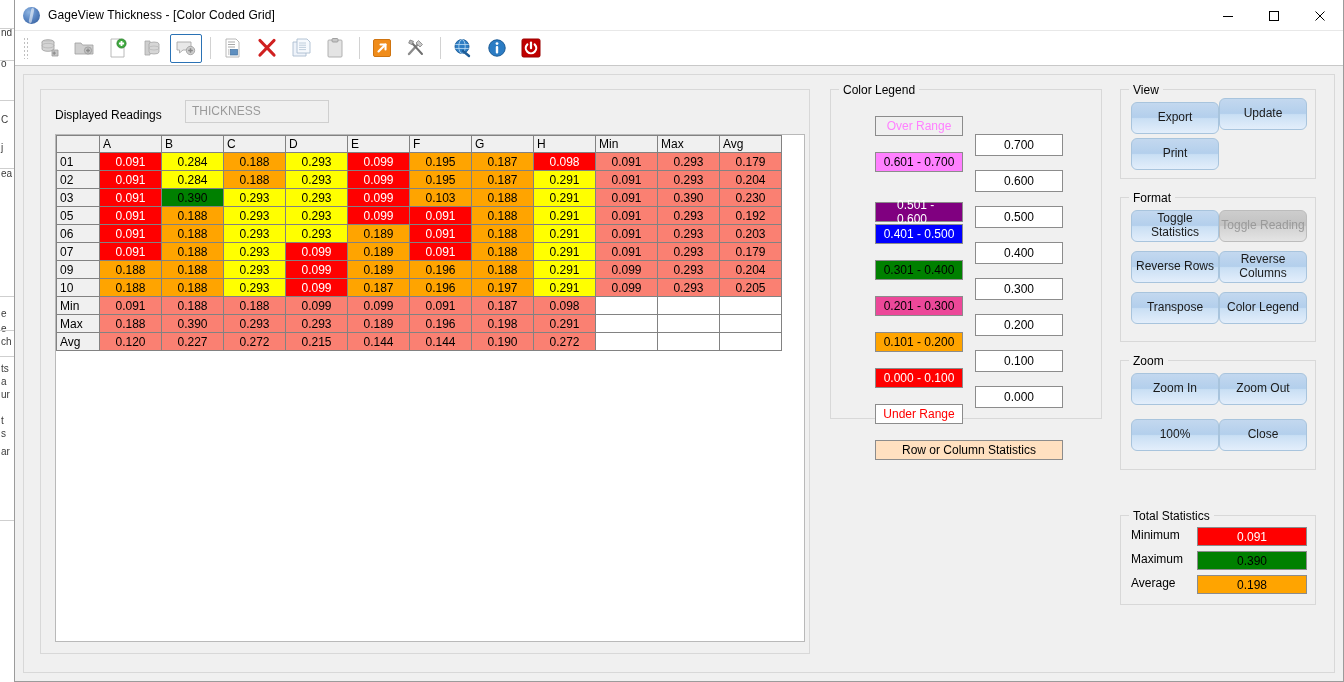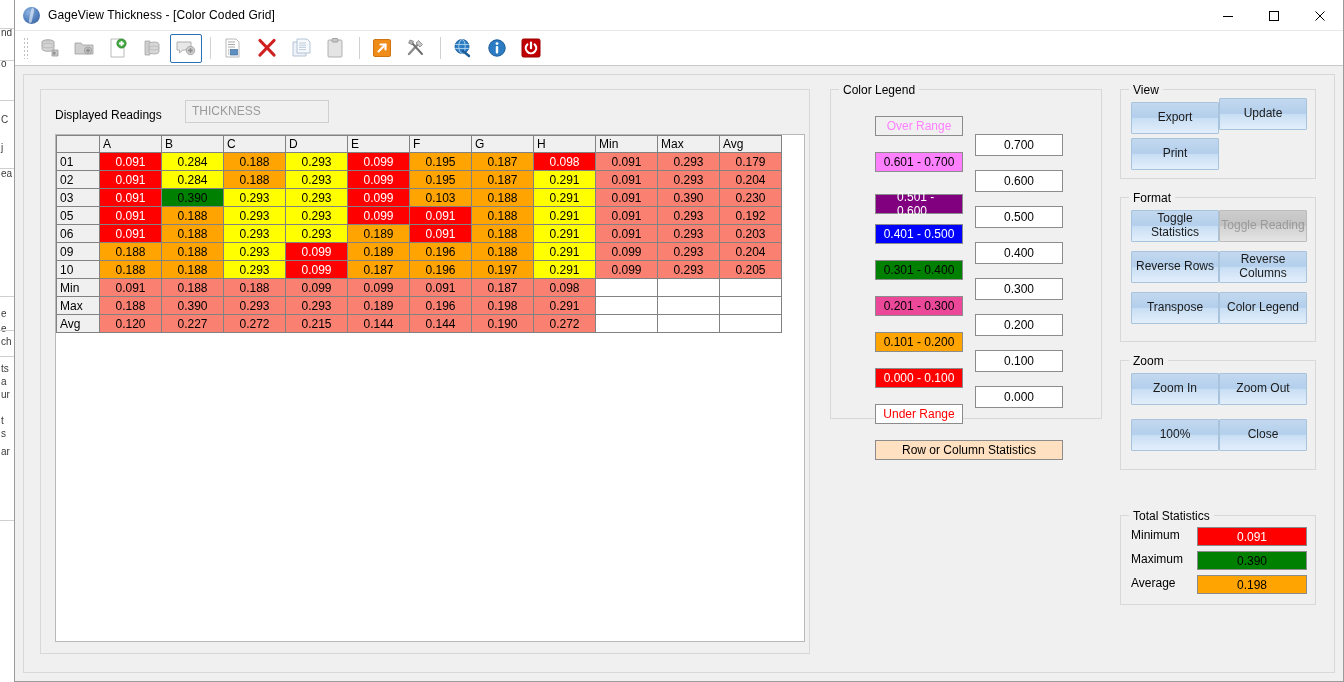--- a/index.html
+++ b/index.html
@@ -195,21 +195,21 @@
   }
 
   
   #view-group   { left: 1096px; top: 14px;  width: 196px; height: 90px; }
   #format-group { left: 1096px; top: 122px; width: 196px; height: 145px; }
   #zoom-group   { left: 1096px; top: 285px; width: 196px; height: 110px; }
   #stats-group  { left: 1096px; top: 440px; width: 196px; height: 90px; }
 
   .wbtn {
     position: absolute; width: 88px; height: 32px;
-    border: 1px solid #a8c4dd; border-radius: 1px;
+    border: 1px solid #a8c4dd; border-radius: 6px;
     background: linear-gradient(to bottom, #c3d8ef 0%, #b3cfec 48%, #c9dff4 52%, #e3eefb 100%);
     color: #1a1a1a; font-size: 12px;
     display: flex; align-items: center; justify-content: center;
     text-align: center; line-height: 1.15;
     font-family: "Liberation Sans", sans-serif;
   }
   .wbtn.disabled {
     background: linear-gradient(to bottom, #cdcdcd 0%, #c2c2c2 48%, #d2d2d2 52%, #e4e4e4 100%);
     border-color: #bcbcbc; color: #9a9a9a;
   }
@@ -493,20 +493,34 @@
                   <td class="cell c-yellow">0.293</td>
                   <td class="cell c-orange">0.189</td>
                   <td class="cell c-red">0.091</td>
                   <td class="cell c-orange">0.188</td>
                   <td class="cell c-yellow">0.291</td>
                   <td class="cell c-salmon">0.091</td>
                   <td class="cell c-salmon">0.293</td>
                   <td class="cell c-salmon">0.203</td>
                 </tr>
                 <tr>
+                  <th class="rowhdr">07</th>
+                  <td class="cell c-red">0.091</td>
+                  <td class="cell c-orange">0.188</td>
+                  <td class="cell c-yellow">0.293</td>
+                  <td class="cell c-red">0.099</td>
+                  <td class="cell c-orange">0.189</td>
+                  <td class="cell c-red">0.091</td>
+                  <td class="cell c-orange">0.188</td>
+                  <td class="cell c-yellow">0.291</td>
+                  <td class="cell c-salmon">0.091</td>
+                  <td class="cell c-salmon">0.293</td>
+                  <td class="cell c-salmon">0.179</td>
+                </tr>
+                <tr>
                   <th class="rowhdr">09</th>
                   <td class="cell c-orange">0.188</td>
                   <td class="cell c-orange">0.188</td>
                   <td class="cell c-yellow">0.293</td>
                   <td class="cell c-red">0.099</td>
                   <td class="cell c-orange">0.189</td>
                   <td class="cell c-orange">0.196</td>
                   <td class="cell c-orange">0.188</td>
                   <td class="cell c-yellow">0.291</td>
                   <td class="cell c-salmon">0.099</td>
@@ -572,21 +586,21 @@
               </tbody>
           </table>
         </div>
       </div>
 
       <div class="groupbox" id="legend-group">
         <div class="gb-title">Color Legend</div>
         <div id="legend-chips">
             <div class="legend-chip" style="top: 26px; background: rgb(240, 240, 240); color: rgb(255, 128, 255);">Over Range</div>
             <div class="legend-chip" style="top: 62px; background: rgb(255, 128, 255); color: rgb(0, 0, 0);">0.601 - 0.700</div>
-            <div class="legend-chip" style="top: 104px; background: rgb(128, 0, 128); color: rgb(255, 255, 255); padding-left: 21px;">0.501 - 0.600</div>
+            <div class="legend-chip" style="top: 112px; background: rgb(128, 0, 128); color: rgb(255, 255, 255); padding-left: 21px;">0.501 - 0.600</div>
             <div class="legend-chip" style="top: 134px; background: rgb(0, 0, 255); color: rgb(255, 255, 255);">0.401 - 0.500</div>
             <div class="legend-chip" style="top: 170px; background: rgb(0, 128, 0); color: rgb(0, 0, 0);">0.301 - 0.400</div>
             <div class="legend-chip" style="top: 206px; background: #ec4899; color: rgb(0, 0, 0);">0.201 - 0.300</div>
             <div class="legend-chip" style="top: 242px; background: rgb(255, 164, 0); color: rgb(0, 0, 0);">0.101 - 0.200</div>
             <div class="legend-chip" style="top: 278px; background: rgb(255, 0, 0); color: rgb(255, 255, 255);">0.000 - 0.100</div>
             <div class="legend-chip" style="top: 314px; background: rgb(255, 255, 255); color: rgb(255, 0, 0);">Under Range</div>
           </div>
         <div id="legend-values">
             <div class="legend-val" style="top: 44px;">0.700</div>
             <div class="legend-val" style="top: 80px;">0.600</div>

